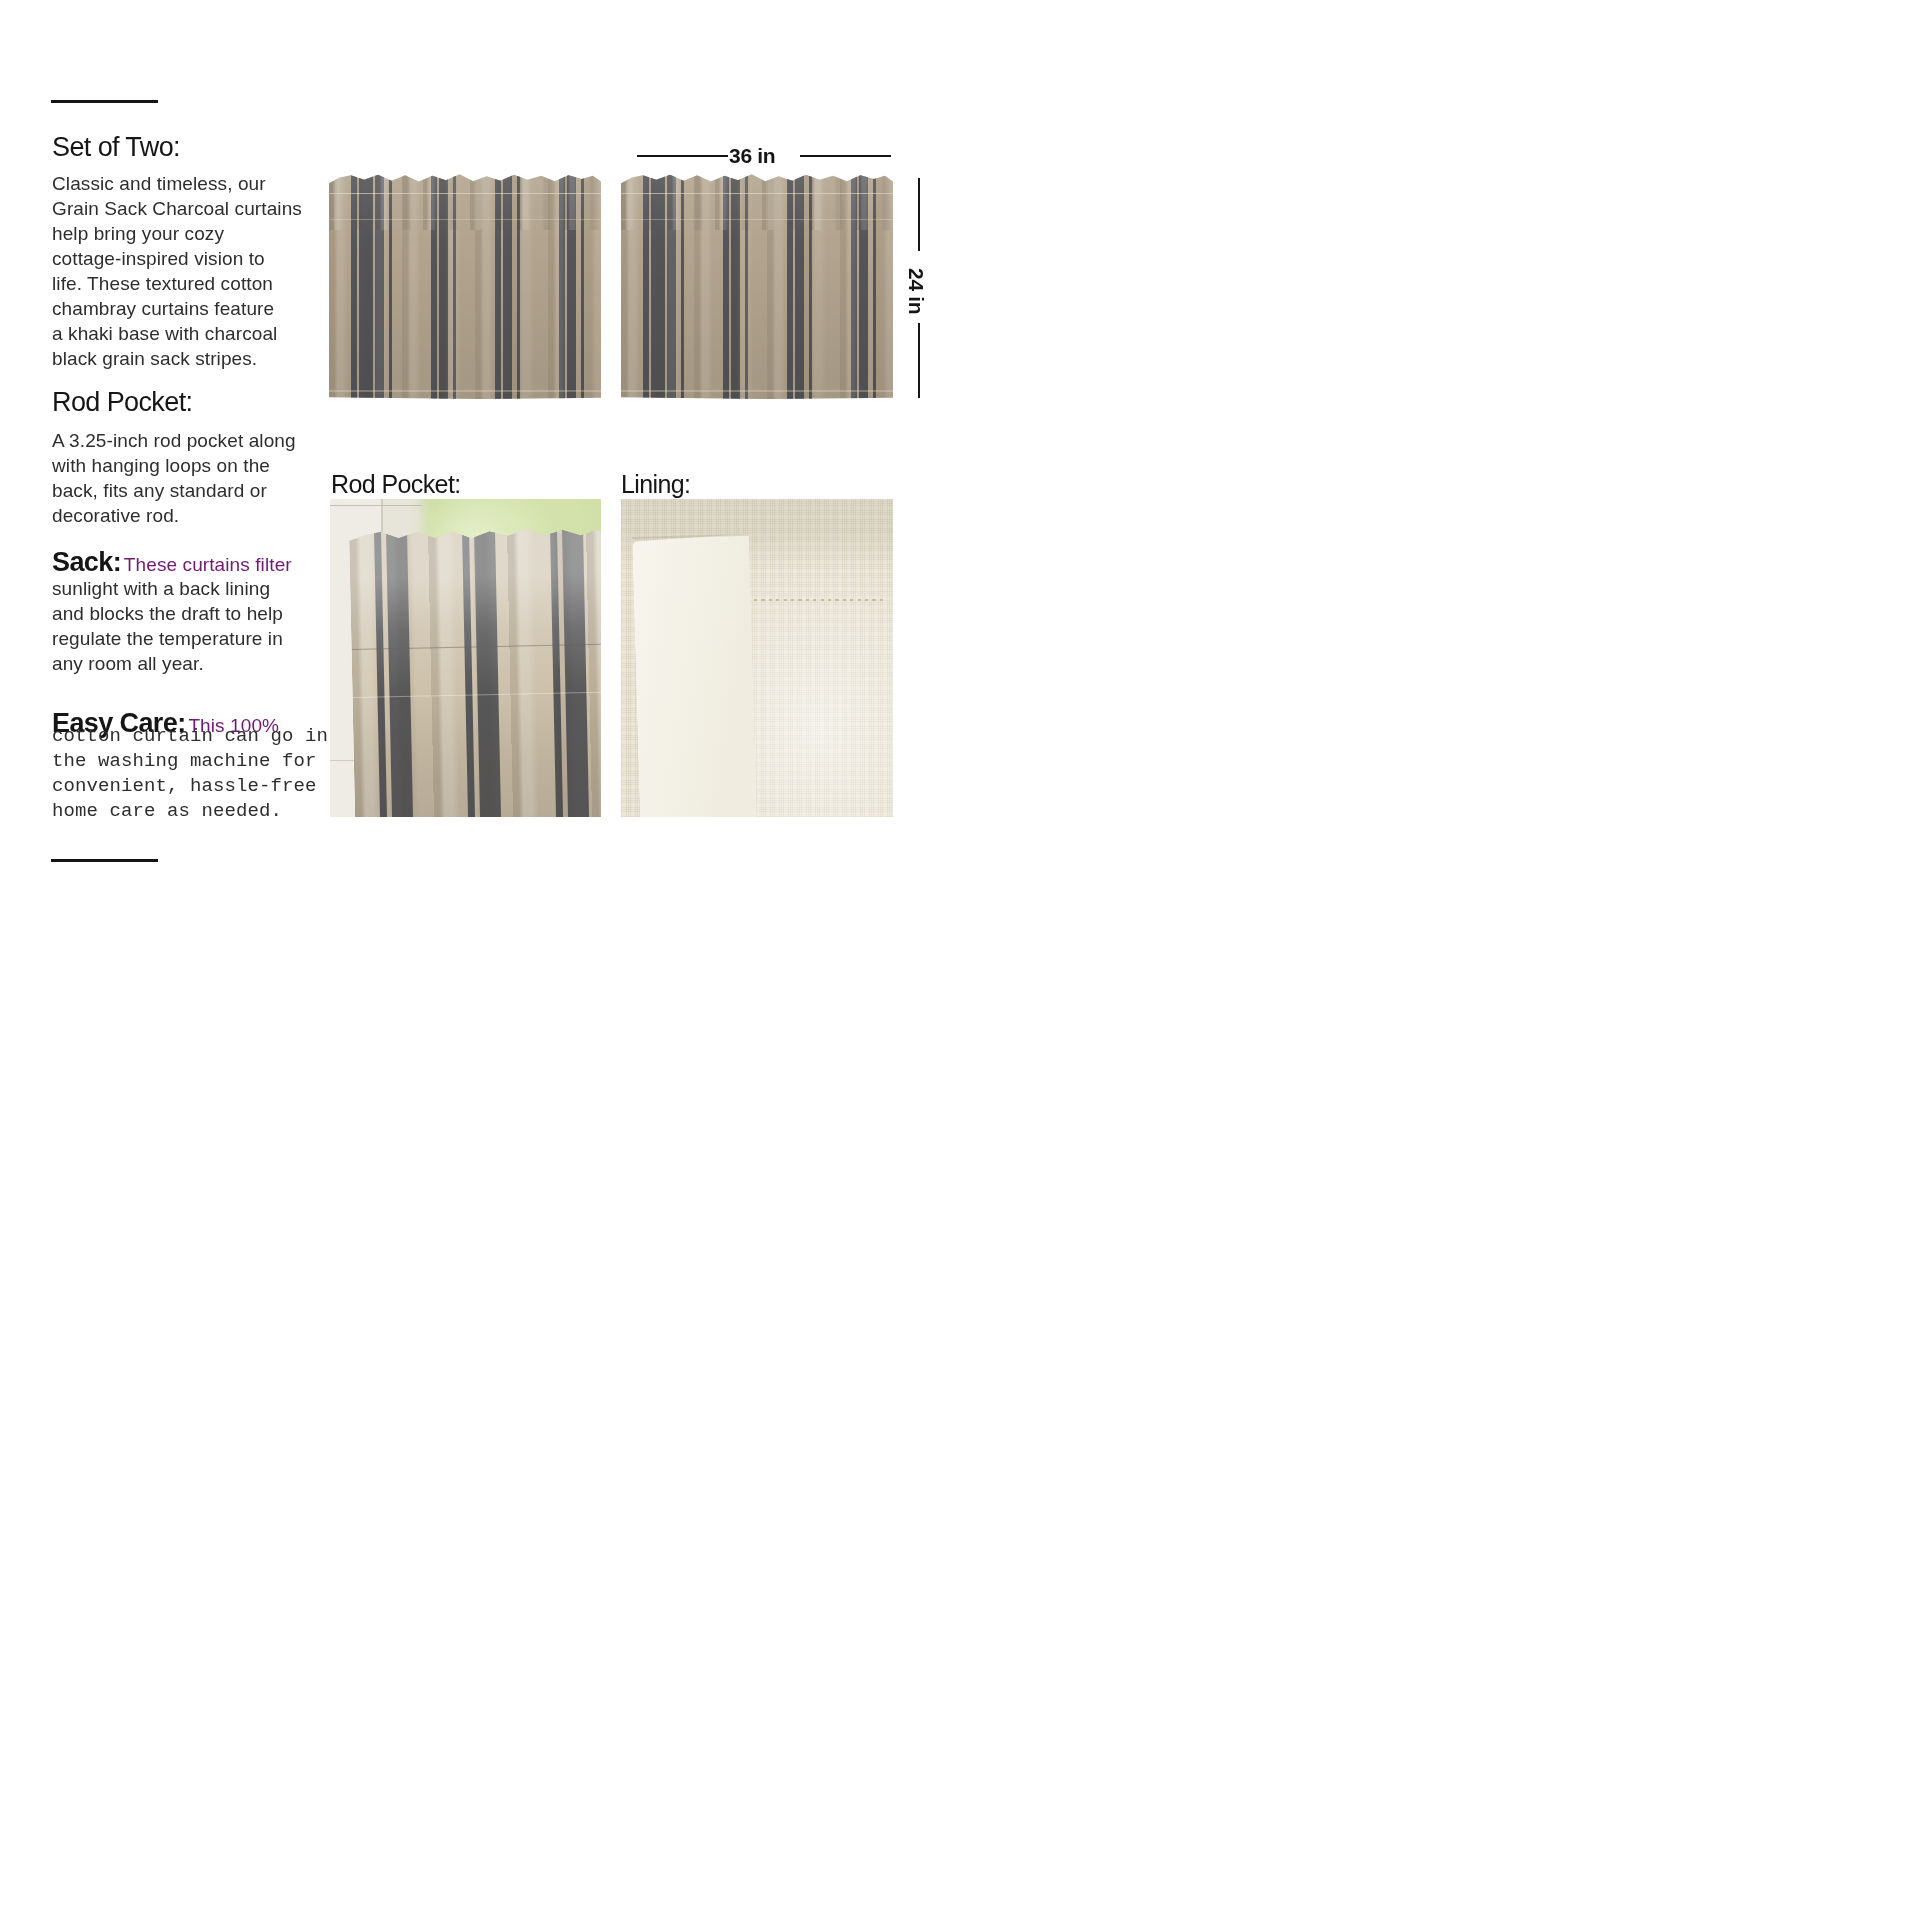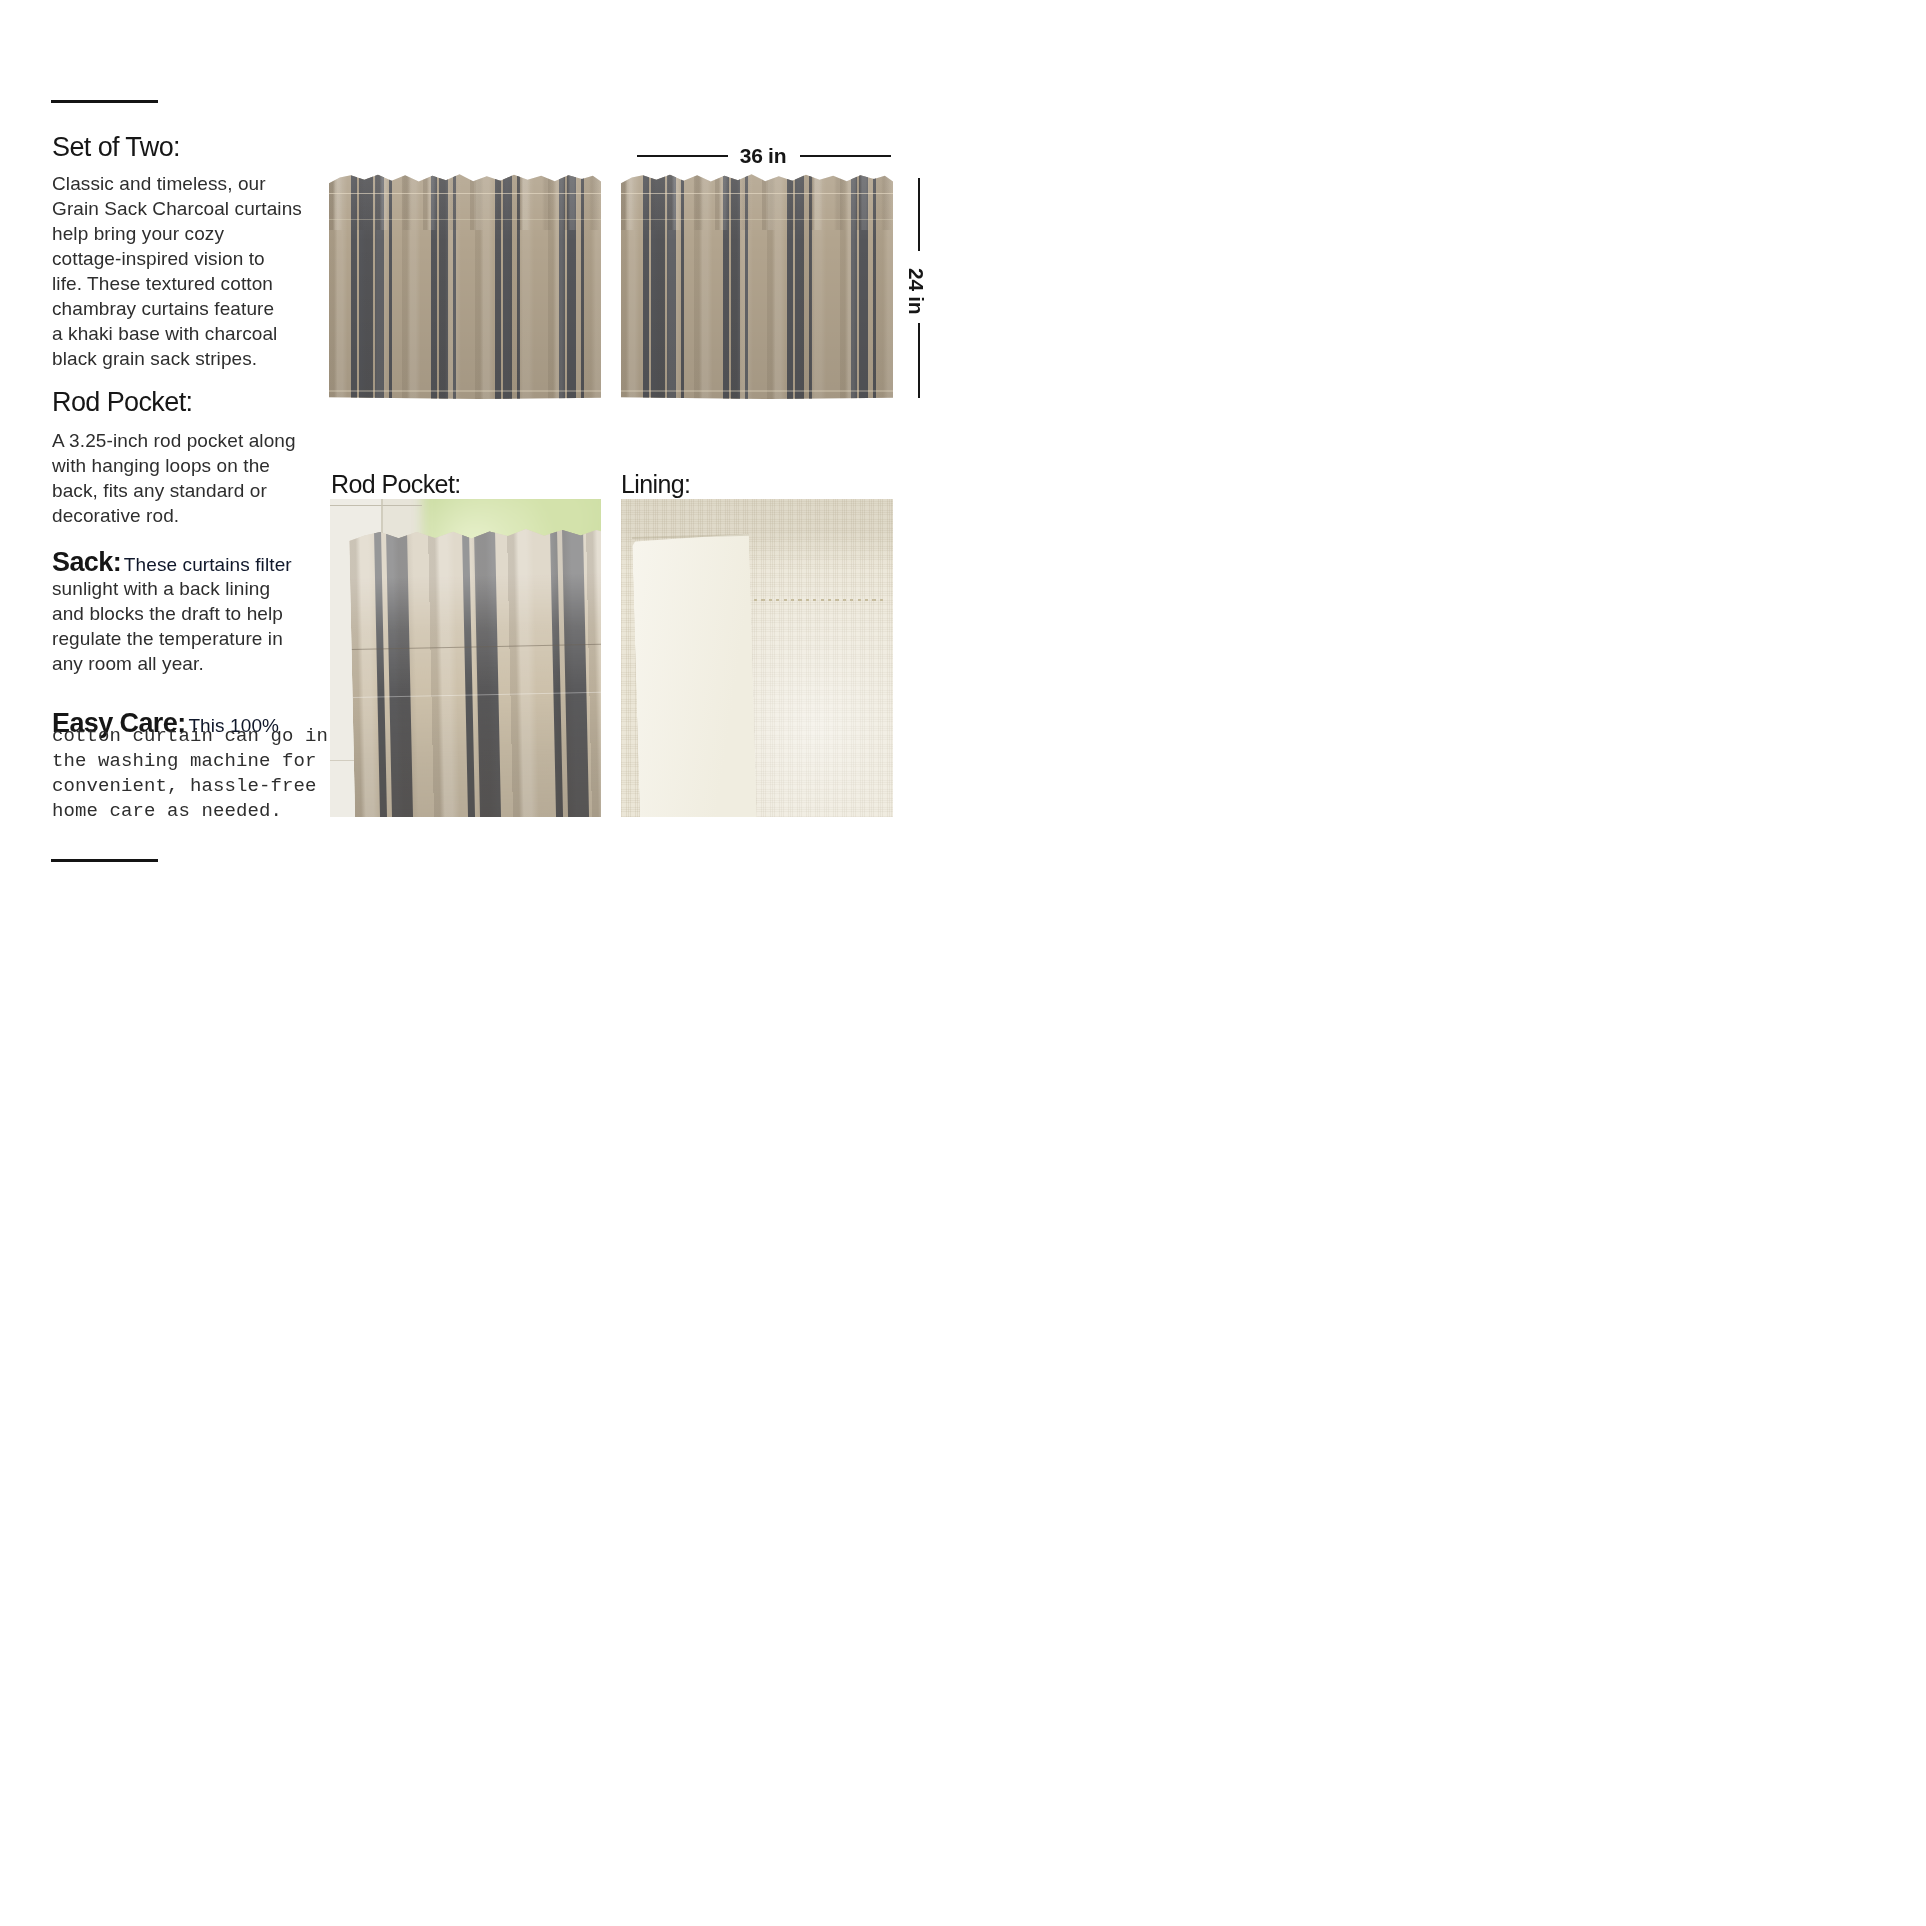--- a/index.html
+++ b/index.html
@@ -13,21 +13,21 @@
     font-weight:normal;font-size:27px;letter-spacing:-0.6px;color:#161616;line-height:1;
     white-space:nowrap;
   }
   .para{
     font-size:19px;line-height:25px;color:#2e2e2e;white-space:pre-line;width:345px;
     letter-spacing:0.1px;
     margin-top:8px;
   }
   .mixline{white-space:nowrap;line-height:1;}
   .mixline .hb{font-weight:bold;font-size:27px;letter-spacing:-0.6px;color:#161616;}
-  .mixline .bl{font-size:19px;color:#0f172a;letter-spacing:0.1px;}
+  .mixline .bl{font-size:19px;color:#701a75;letter-spacing:0.1px;}
 
   
   .dimline{background:#161616;}
   .dimlabel{
     font-weight:bold;font-size:21px;color:#161616;letter-spacing:-0.3px;line-height:1;
   }
   .dimlabel.vert{
     writing-mode:vertical-rl;text-align:center;height:55px;
   }
 
@@ -148,21 +148,21 @@
     <span class="bl">This 100%</span>
   </div>
   <div class="abs para" style="left:52px;top:716px;font-family:Liberation Mono, monospace;">cotton curtain can go in
 the washing machine for
 convenient, hassle-free
 home care as needed.</div>
 
   <div class="abs rule" style="top:859px;"></div>
 
   <div class="abs dimline" style="left:637px;top:155px;width:91px;height:1.8px;"></div>
-  <div class="abs dimlabel" style="left:729px;top:145px;width:68px;text-align:center;">36 in</div>
+  <div class="abs dimlabel" style="left:729px;top:145px;width:68px;text-align:left;">36 in</div>
   <div class="abs dimline" style="left:800px;top:155px;width:91px;height:1.8px;"></div>
 
   <div class="abs curtain" style="left:329px;top:173px;">
     <div class="pleats"></div>
     <div class="header-shade"></div>
     <div class="stitch" style="top:20px;"></div>
     <div class="stitch" style="top:46px;opacity:.55;"></div>
     <div class="stitch" style="bottom:7.4px;opacity:.5;"></div>
   </div>
   <div class="abs curtain" style="left:621px;top:173px;">

